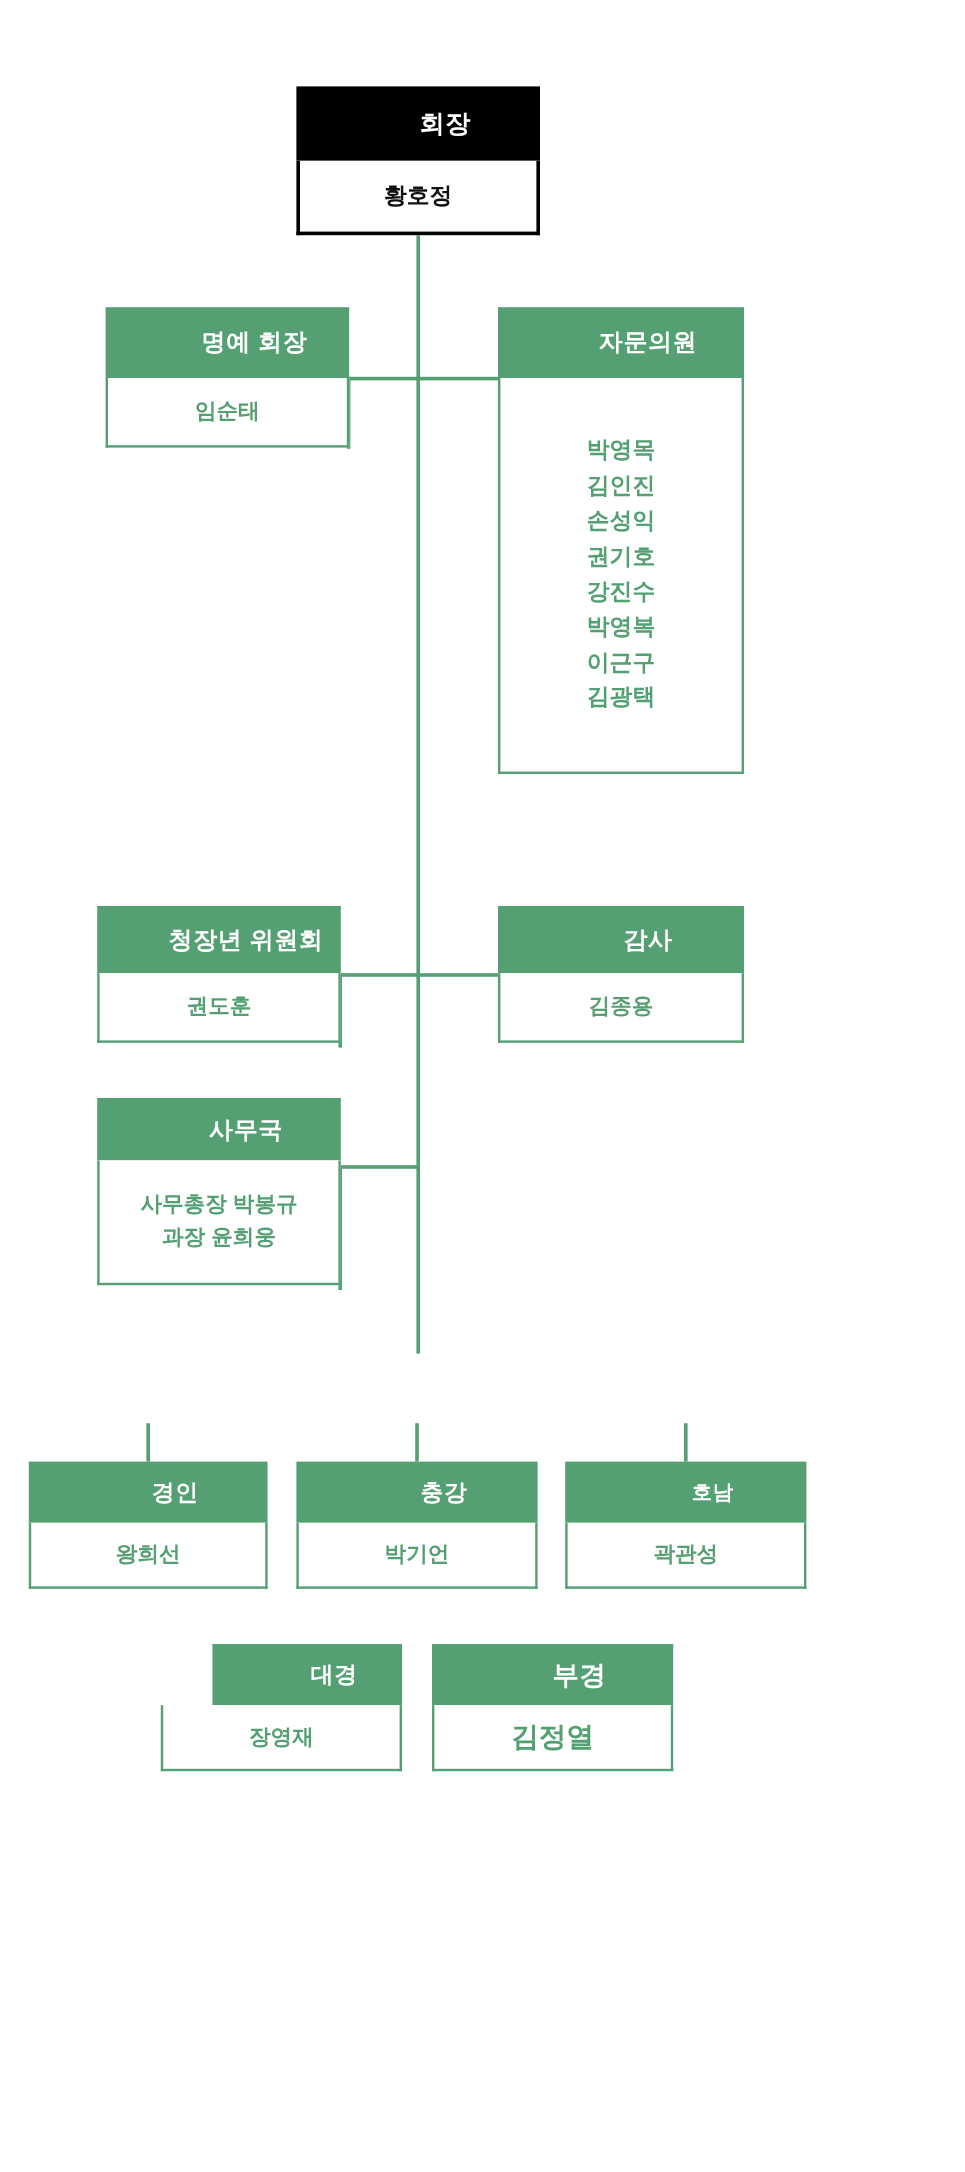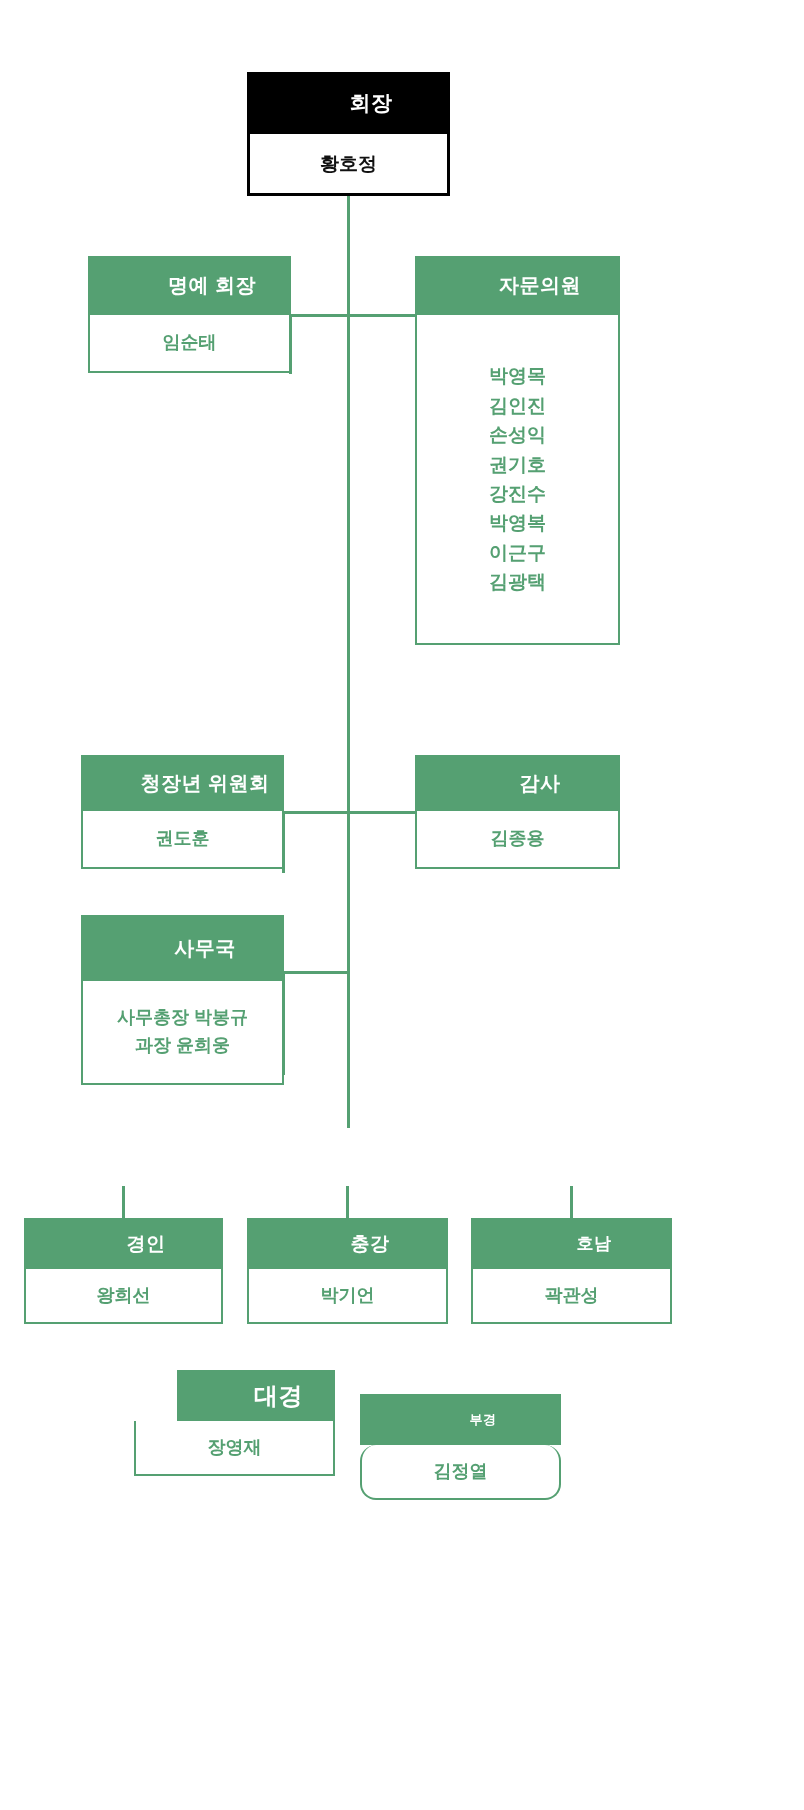--- a/index.html
+++ b/index.html
@@ -103,44 +103,44 @@
 
   #n-youth { left: 81px; top: 755px; width: 203px; }
   #n-youth .head { height: 56px; font-size: 20px; }
   #n-youth .body { height: 58px; font-size: 18px; }
 
   #n-audit { left: 415px; top: 755px; width: 205px; }
   #n-audit .head { height: 56px; font-size: 20px; }
   #n-audit .body { height: 58px; font-size: 18px; }
 
   #n-secretariat { left: 81px; top: 915px; width: 203px; }
-  #n-secretariat .head { height: 66px; font-size: 20px; }
+  #n-secretariat .head { height: 52px; font-size: 20px; }
   #n-secretariat .body { height: 104px; font-size: 18px; }
 
   #n-regional-banner { left: 24px; top: 1128px; width: 756px; height: 58px; font-size: 21px; }
 
   #n-gyeongin { left: 24px; top: 1218px; width: 199px; }
   #n-gyeongin .head { height: 51px; font-size: 19px; }
   #n-gyeongin .body { height: 55px; font-size: 18px; }
 
   #n-chunggang { left: 247px; top: 1218px; width: 201px; }
   #n-chunggang .head { height: 51px; font-size: 19px; }
   #n-chunggang .body { height: 55px; font-size: 18px; }
 
   #n-honam { left: 471px; top: 1218px; width: 201px; }
   #n-honam .head { height: 51px; font-size: 17px; }
   #n-honam .body { height: 55px; font-size: 18px; }
 
   #n-daegyeong { left: 134px; top: 1370px; width: 201px; }
-  #n-daegyeong .head { height: 51px; font-size: 24px; margin-left: 43px; }
+  #n-daegyeong .head { height: 51px; font-size: 19px; margin-left: 43px; }
   #n-daegyeong .body { height: 55px; font-size: 18px; }
 
   #n-bugyeong { left: 360px; top: 1370px; width: 201px; }
-  #n-bugyeong .head { height: 51px; font-size: 13px; margin-top: 24px; }
-  #n-bugyeong .body { height: 55px; font-size: 18px; border-radius: 16px; }
+  #n-bugyeong .head { height: 51px; font-size: 22px; }
+  #n-bugyeong .body { height: 55px; font-size: 23px; }
 </style>
 </head>
 <body>
 
 <div id="chart-root">
 
   <div class="line vline" style="left:347px; top:196px; height:932px;"></div>
 
   <div class="line hline" style="left:289px; top:314px; width:60px;"></div>
   <div class="line vline" style="left:289px; top:314px; height:60px;"></div>

